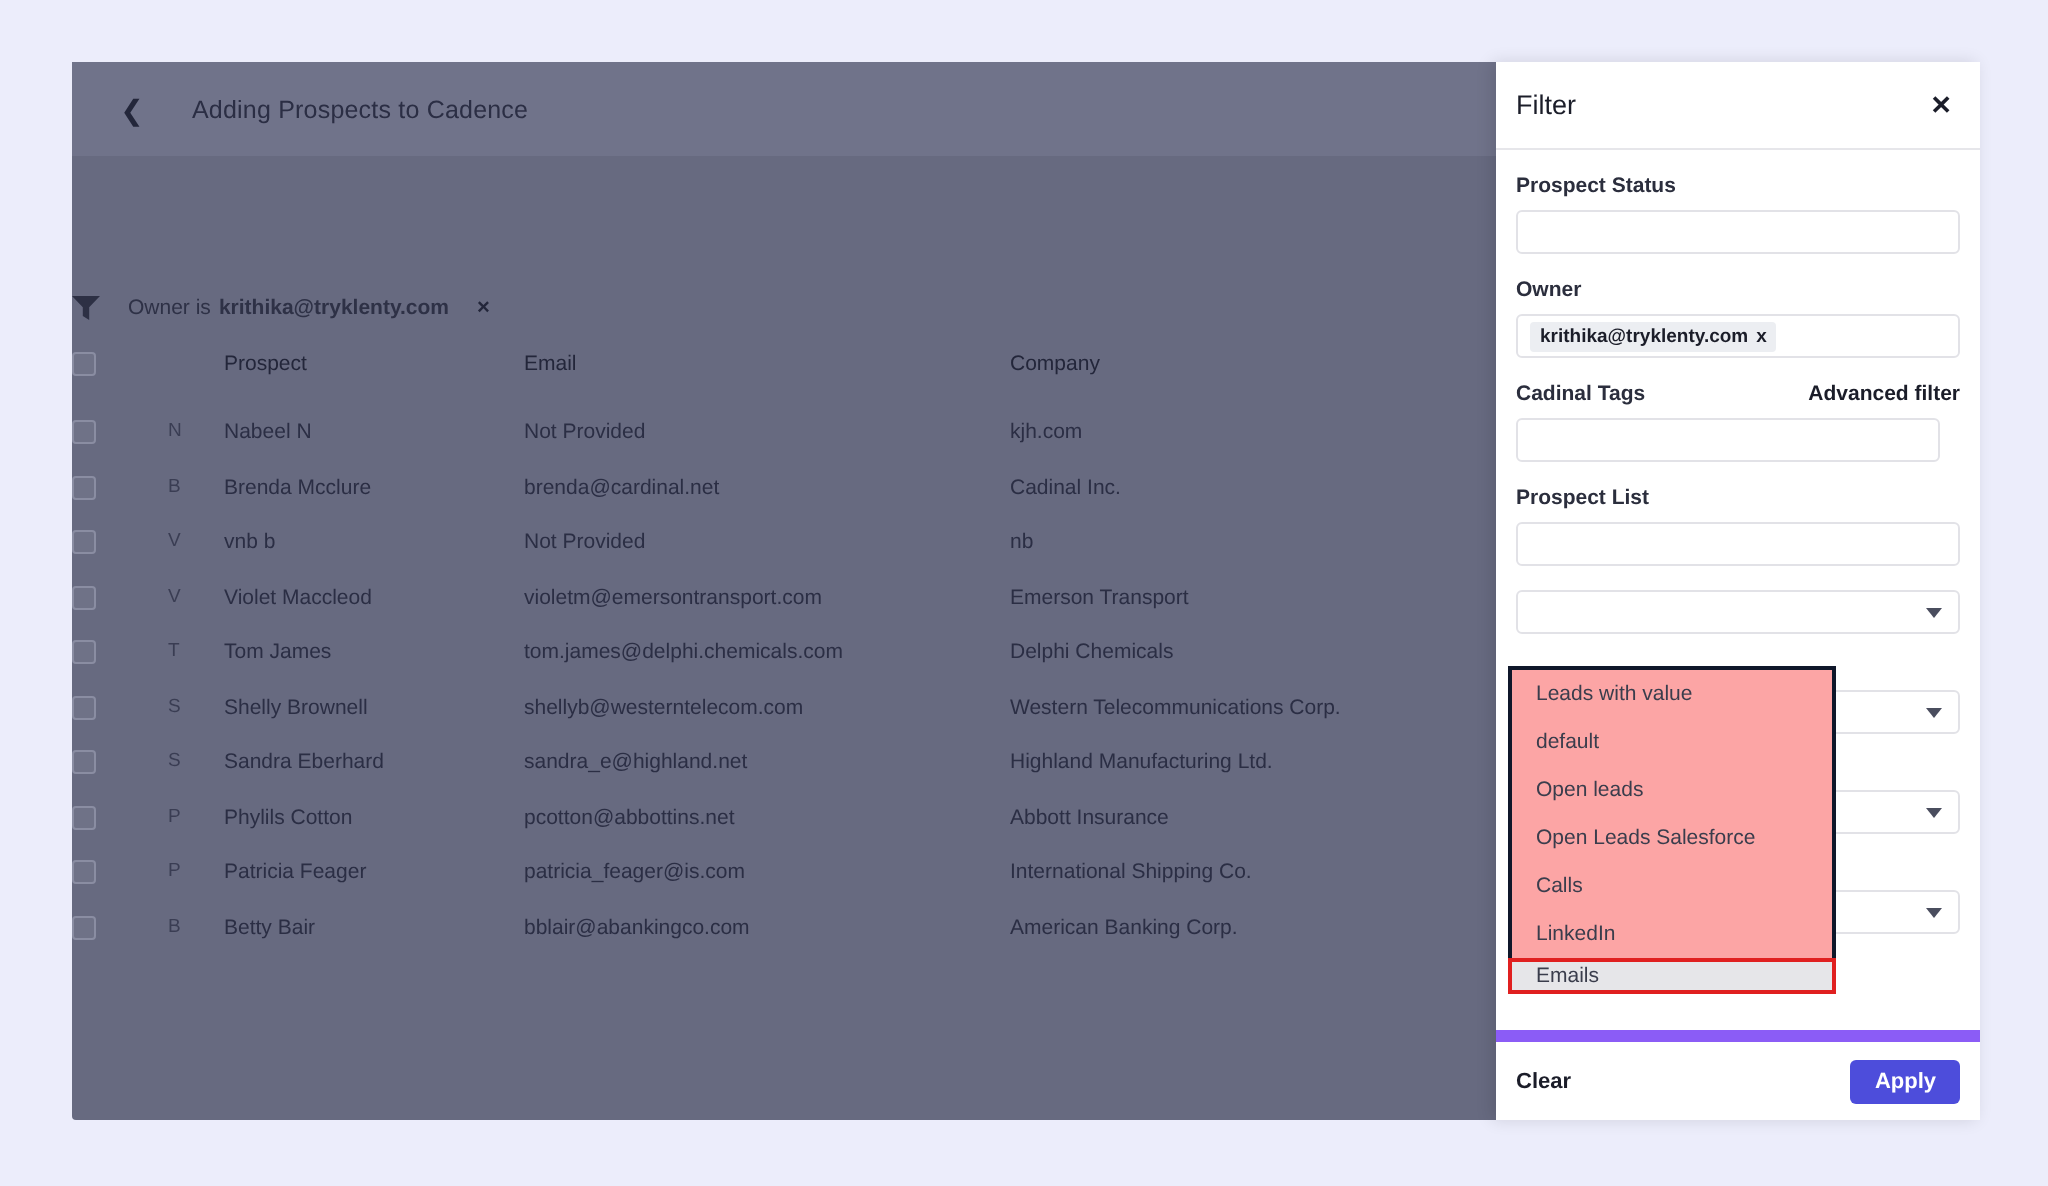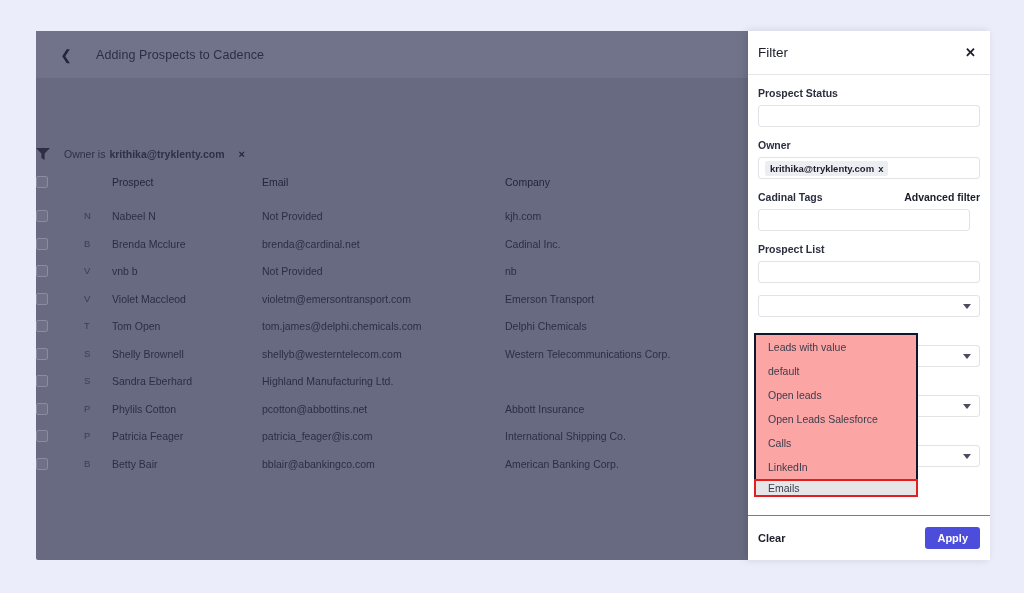--- a/index.html
+++ b/index.html
@@ -163,21 +163,21 @@
   }
   .dd-item.sel-item {
     background: #e6e6e9;
     border: 2px solid #e02020;
     margin: 0 -2px -2px -2px;
     height: 18px;
   }
 
   .panel-foot {
     height: 45px; flex: none;
-    border-top: 1px solid #8b5cf6;
+    border-top: 6px solid #8b5cf6;
     display: flex; align-items: center; justify-content: space-between;
     padding: 0 10px;
   }
   .clear-btn { font-size: 11px; color: #1b1d29; font-weight: bold; cursor: pointer; }
   .apply-btn {
     background: #4d4ddb; color: #fff;
     font-size: 11px; font-weight: bold;
     border: none; border-radius: 3px;
     padding: 5px 12px;
     cursor: pointer;
@@ -237,35 +237,36 @@
         <div class="tbl-row">
           <span class="cb"></span>
           <span class="col-initial">V</span>
           <span class="col-prospect">Violet Maccleod</span>
           <span class="col-email">violetm@emersontransport.com</span>
           <span class="col-company">Emerson Transport</span>
         </div>
         <div class="tbl-row">
           <span class="cb"></span>
           <span class="col-initial">T</span>
-          <span class="col-prospect">Tom Open</span>
+          <span class="col-prospect">Tom James</span>
           <span class="col-email">tom.james@delphi.chemicals.com</span>
           <span class="col-company">Delphi Chemicals</span>
         </div>
         <div class="tbl-row">
           <span class="cb"></span>
           <span class="col-initial">S</span>
           <span class="col-prospect">Shelly Brownell</span>
           <span class="col-email">shellyb@westerntelecom.com</span>
           <span class="col-company">Western Telecommunications Corp.</span>
         </div>
         <div class="tbl-row">
           <span class="cb"></span>
           <span class="col-initial">S</span>
           <span class="col-prospect">Sandra Eberhard</span>
+          <span class="col-email">sandra_e@highland.net</span>
           <span class="col-company">Highland Manufacturing Ltd.</span>
         </div>
         <div class="tbl-row">
           <span class="cb"></span>
           <span class="col-initial">P</span>
           <span class="col-prospect">Phylils Cotton</span>
           <span class="col-email">pcotton@abbottins.net</span>
           <span class="col-company">Abbott Insurance</span>
         </div>
         <div class="tbl-row">

